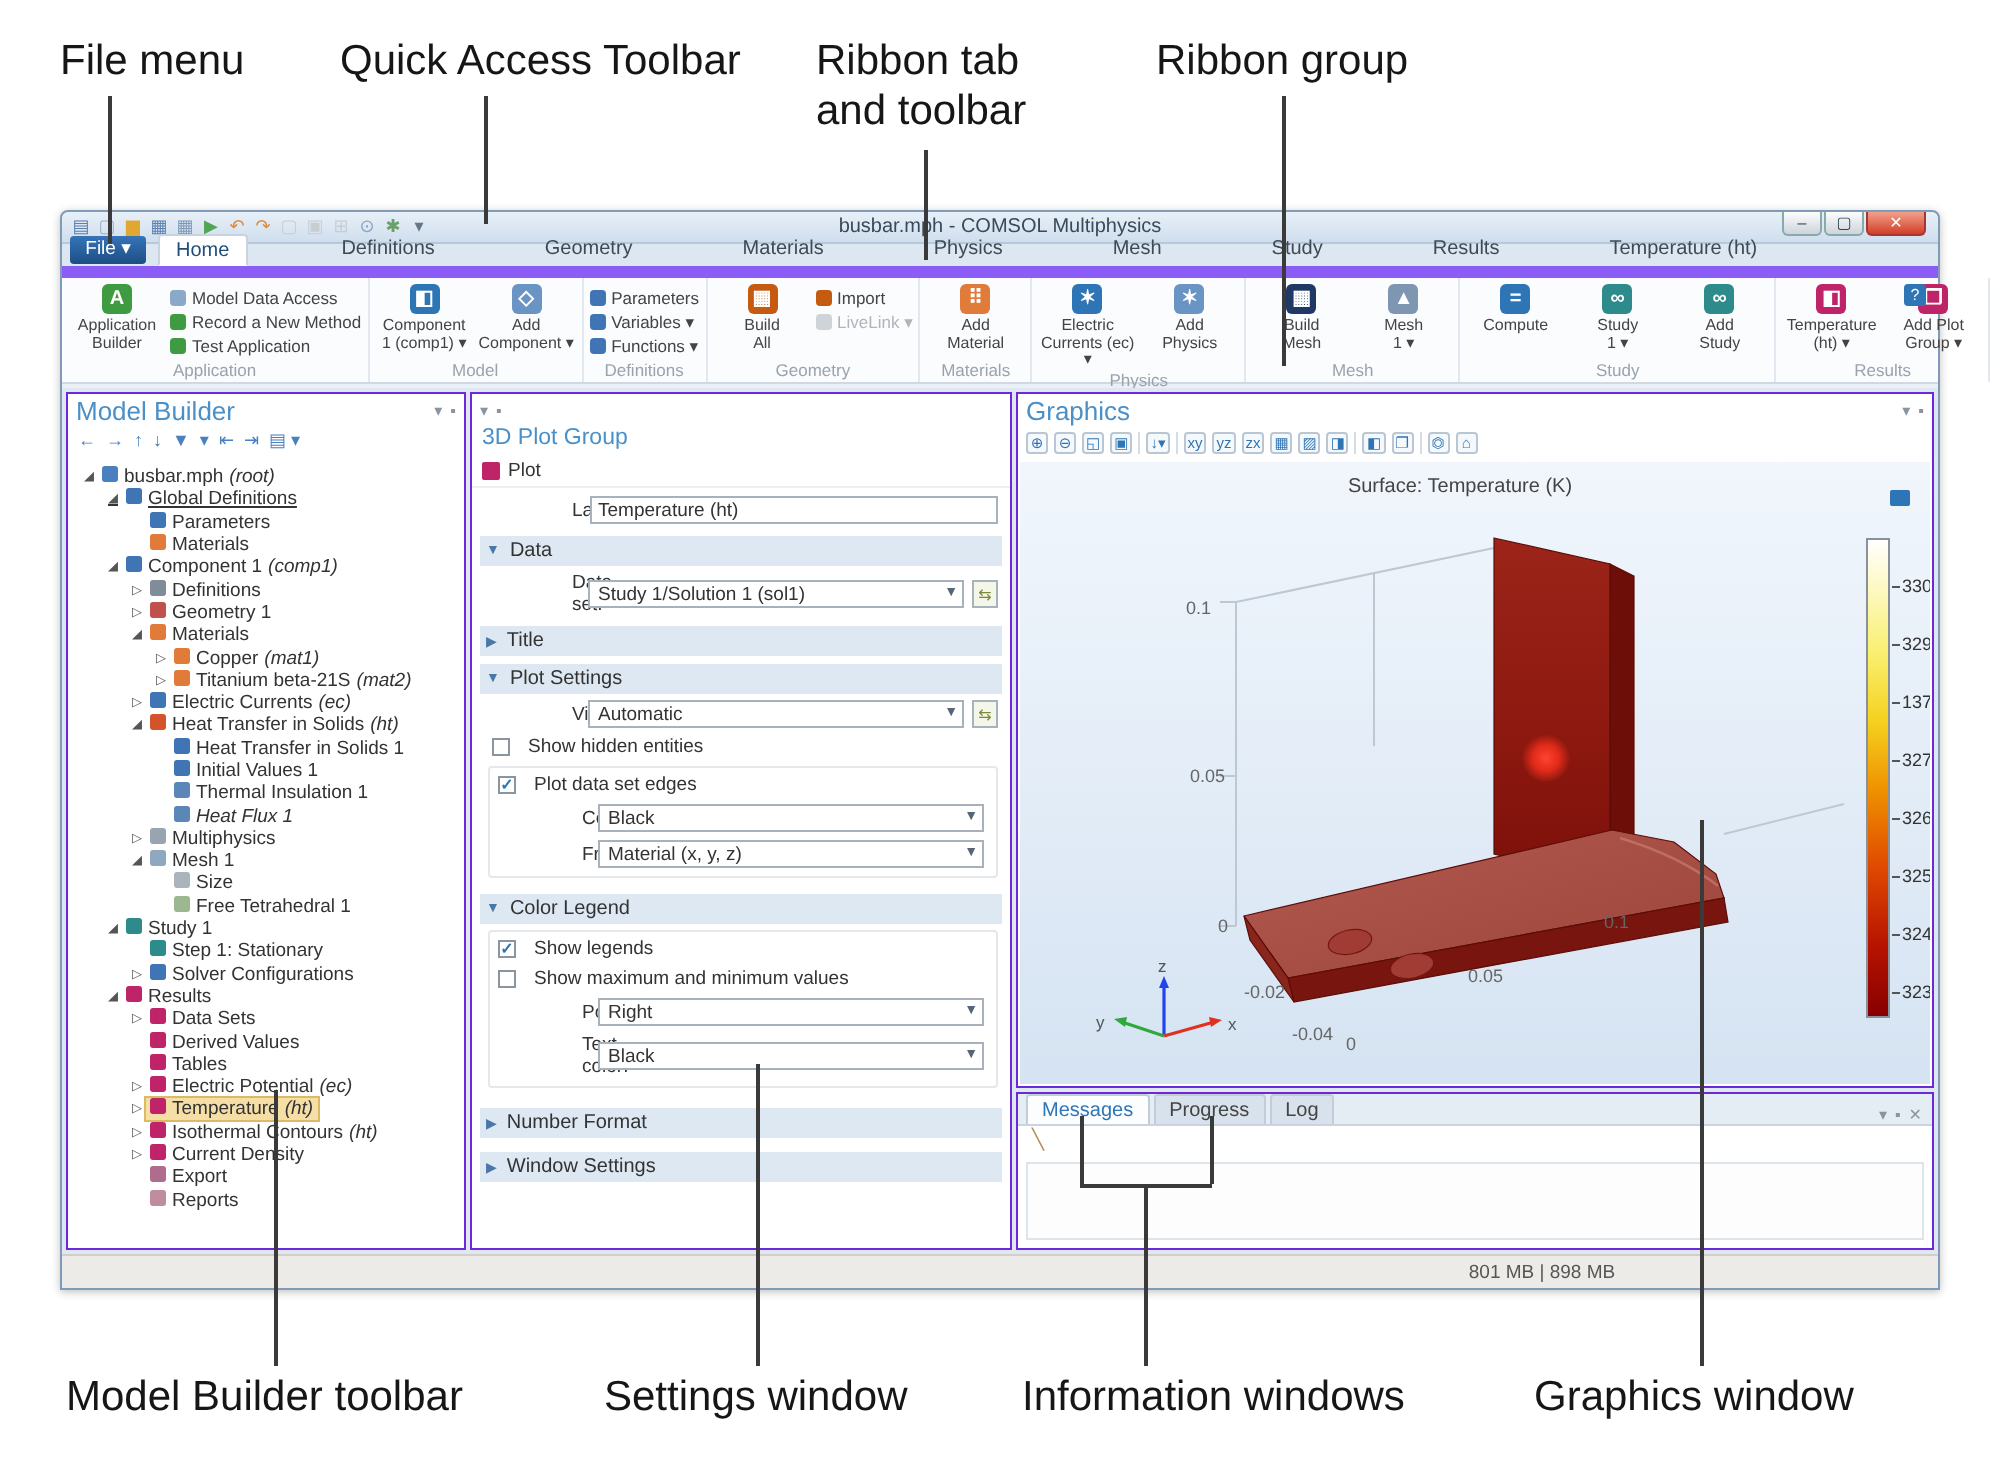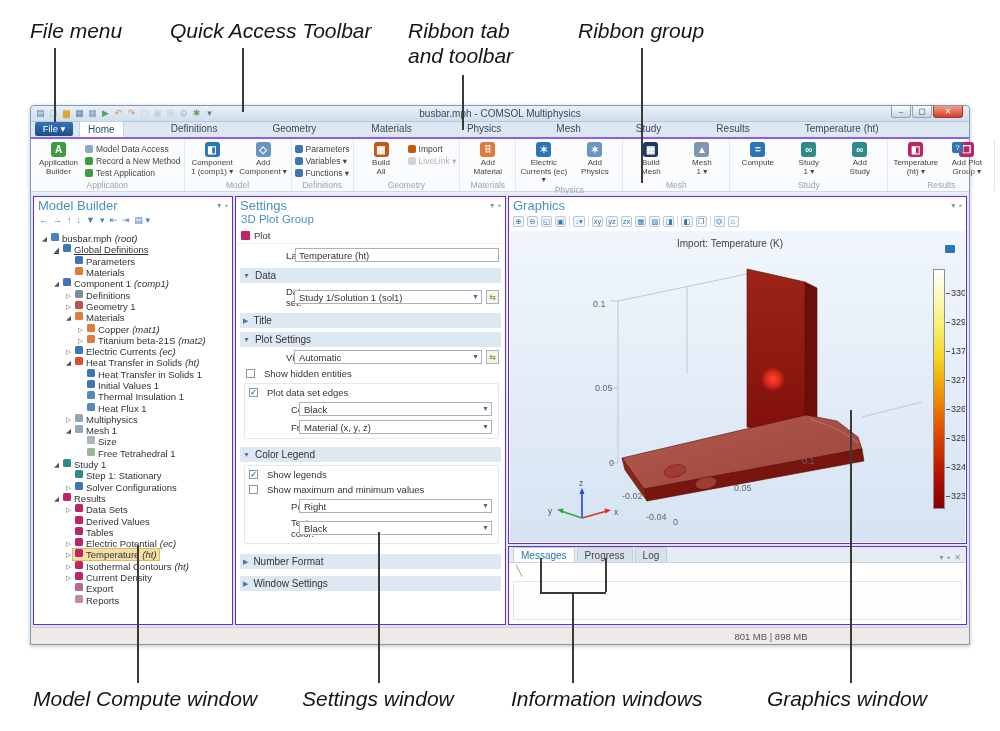--- a/index.html
+++ b/index.html
@@ -1,41 +1,41 @@
 <!DOCTYPE html>
 <html><head>
 <meta charset="utf-8">
 <style>
   * { margin:0; padding:0; box-sizing:border-box; }
   body { font-family:"Liberation Sans", sans-serif; background:#fff; }
   .canvas { position:relative; width:1000px; height:731px; background:#fff; overflow:hidden; }
 
   
-  .lbl { position:absolute; font-size:21px; color:#161616; white-space:pre-line; line-height:25px;font-style:italic; }
+  .lbl { position:absolute; font-size:21px; color:#161616; white-space:pre-line; line-height:25px; }
   .cline { position:absolute; background:#3a3a3a; }
   .v { width:1.5px; } .h { height:1.5px; }
 
   
   .win { position:absolute; left:30px; top:105px; width:940px; height:540px;
          border:1px solid #7e9cb8; border-radius:4px 4px 0 0; background:#e9f0f8;
          box-shadow:0 1px 4px rgba(0,0,0,.25); font-size:10px; color:#333; }
 
   .titlebar { position:absolute; left:0; top:0; right:0; height:16px;
               background:linear-gradient(#e8f0f8,#cfdeee); border-bottom:1px solid #b8c8da;
               border-radius:4px 4px 0 0; }
   .qat { position:absolute; left:4px; top:1px; display:flex; gap:2px; align-items:center; }
   .qico { width:11px; height:12px; font-size:9px; line-height:12px; text-align:center; }
   .title-text { position:absolute; left:0; right:0; top:2px; text-align:center; font-size:10px; color:#3a4a5a; }
   .winbtns { position:absolute; right:6px; top:0; display:flex; gap:1px; }
   .wbtn { width:20px; height:12px; border:1px solid #8aa; border-top:none; border-radius:0 0 3px 3px;
           background:linear-gradient(#fdfdfd,#ccd4dc); font-size:8px; line-height:11px; text-align:center; color:#345; }
   .wbtn.close { width:30px; background:linear-gradient(#f2a08c,#d13f28); color:#fff; border-color:#a33; }
 
   .tabrow { position:absolute; left:0; top:16px; right:0; height:17px; background:#dce7f2;
-            border-bottom:2px solid #8b5cf6; display:flex; align-items:flex-end; }
+            border-bottom:6px solid #8b5cf6; display:flex; align-items:flex-end; }
   .filebtn { margin:0 6px 1px 4px; width:38px; height:14px; border-radius:2px; text-align:center;
              background:linear-gradient(#3574b8,#1d4e86); color:#fff; font-size:9.5px; line-height:14px; }
   .tab { padding:0 8px; height:16px; line-height:16px; font-size:10px; color:#3f4a56; }
   .tab.active { background:#fff; border:1px solid #c9d3de; border-bottom:1px solid #fff; border-radius:2px 2px 0 0; color:#1f4e79; }
 
   .ribbon { position:absolute; left:0; top:33px; right:0; height:53px; background:#fafcfe;
             border-bottom:1px solid #d0d8e2; display:flex; }
   .rb-group { display:flex; flex-direction:column; border-right:1px solid #e2e8ef; padding:2px 3px 0 3px; }
   .rb-items { display:flex; gap:2px; flex:1; align-items:flex-start; }
   .rb-col { display:flex; flex-direction:column; gap:1px; padding-top:2px; }
@@ -123,21 +123,21 @@
 </head>
 <body>
 
 <div class="canvas">
 
   <div class="lbl" style="left:30px; top:18px;">File menu</div>
   <div class="lbl" style="left:170px; top:18px;">Quick Access Toolbar</div>
   <div class="lbl" style="left:408px; top:18px;">Ribbon tab
 and toolbar</div>
   <div class="lbl" style="left:578px; top:18px;">Ribbon group</div>
-  <div class="lbl" style="left:33px; top:686px;">Model Compute window</div>
+  <div class="lbl" style="left:33px; top:686px;">Model Builder toolbar</div>
   <div class="lbl" style="left:302px; top:686px;">Settings window</div>
   <div class="lbl" style="left:511px; top:686px;">Information windows</div>
   <div class="lbl" style="left:767px; top:686px;">Graphics window</div>
 
   <div class="win">
 
     <div class="titlebar">
       <div class="qat" id="qat">
           <span class="qico" style="color: rgb(91, 127, 174);">▤</span>
           <span class="qico" style="color: rgb(154, 176, 200);">▢</span>
@@ -465,21 +465,21 @@
                 <span class="tlab">Initial Values 1</span>
               </span>
             </div>
             <div class="trow" style="padding-left: 40px;">
               <span class="arr"></span>
               <span class="tlabwrap">
                 <span class="tico" style="background: rgb(91, 135, 184);"></span>
                 <span class="tlab">Thermal Insulation 1</span>
               </span>
             </div>
-            <div class="trow" style="padding-left: 40px;">
+            <div class="trow" style="padding-left: 40px; font-style: italic;">
               <span class="arr"></span>
               <span class="tlabwrap">
                 <span class="tico" style="background: rgb(91, 135, 184);"></span>
                 <span class="tlab">Heat Flux 1</span>
               </span>
             </div>
             <div class="trow" style="padding-left: 28px;">
               <span class="arr">▷</span>
               <span class="tlabwrap">
                 <span class="tico" style="background: rgb(152, 164, 176);"></span>
@@ -599,21 +599,20 @@
               <span class="tlabwrap">
                 <span class="tico" style="background: rgb(192, 140, 160);"></span>
                 <span class="tlab">Reports</span>
               </span>
             </div>
           </div>
       </div>
 
       <div class="panel p-set">
         <div class="phead">
-          <div class="ptitle">Settings</div>
           <div class="picons">
               <span>▾</span>
               <span>▪</span>
             </div>
         </div>
         <div class="set-sub">3D Plot Group</div>
         <div class="set-toolbar">
           <span class="plot-ico"></span>
           <span style="font-size:9.5px;">Plot</span>
         </div>
@@ -738,21 +737,21 @@
             <span class="gico">▨</span>
             <span class="gico">◨</span>
             <span class="gsep"></span>
             <span class="gico">◧</span>
             <span class="gico">❐</span>
             <span class="gsep"></span>
             <span class="gico">⏣</span>
             <span class="gico">⌂</span>
           </div>
         <div class="gfx-plot">
-          <div class="plot-title">Import: Temperature (K)</div>
+          <div class="plot-title">Surface: Temperature (K)</div>
           <div class="snap-ico"></div>
 
           <svg width="463" height="315" viewBox="0 0 463 315">
             <defs>
               <linearGradient id="plateGrad" x1="0" y1="0" x2="0" y2="1">
                 <stop offset="0" stop-color="#9c2419"></stop>
                   <stop offset="0.6" stop-color="#8c180f"></stop>
                   <stop offset="1" stop-color="#7c100a"></stop>
               </linearGradient>
               <linearGradient id="topGrad" x1="0" y1="0" x2="1" y2="1">

